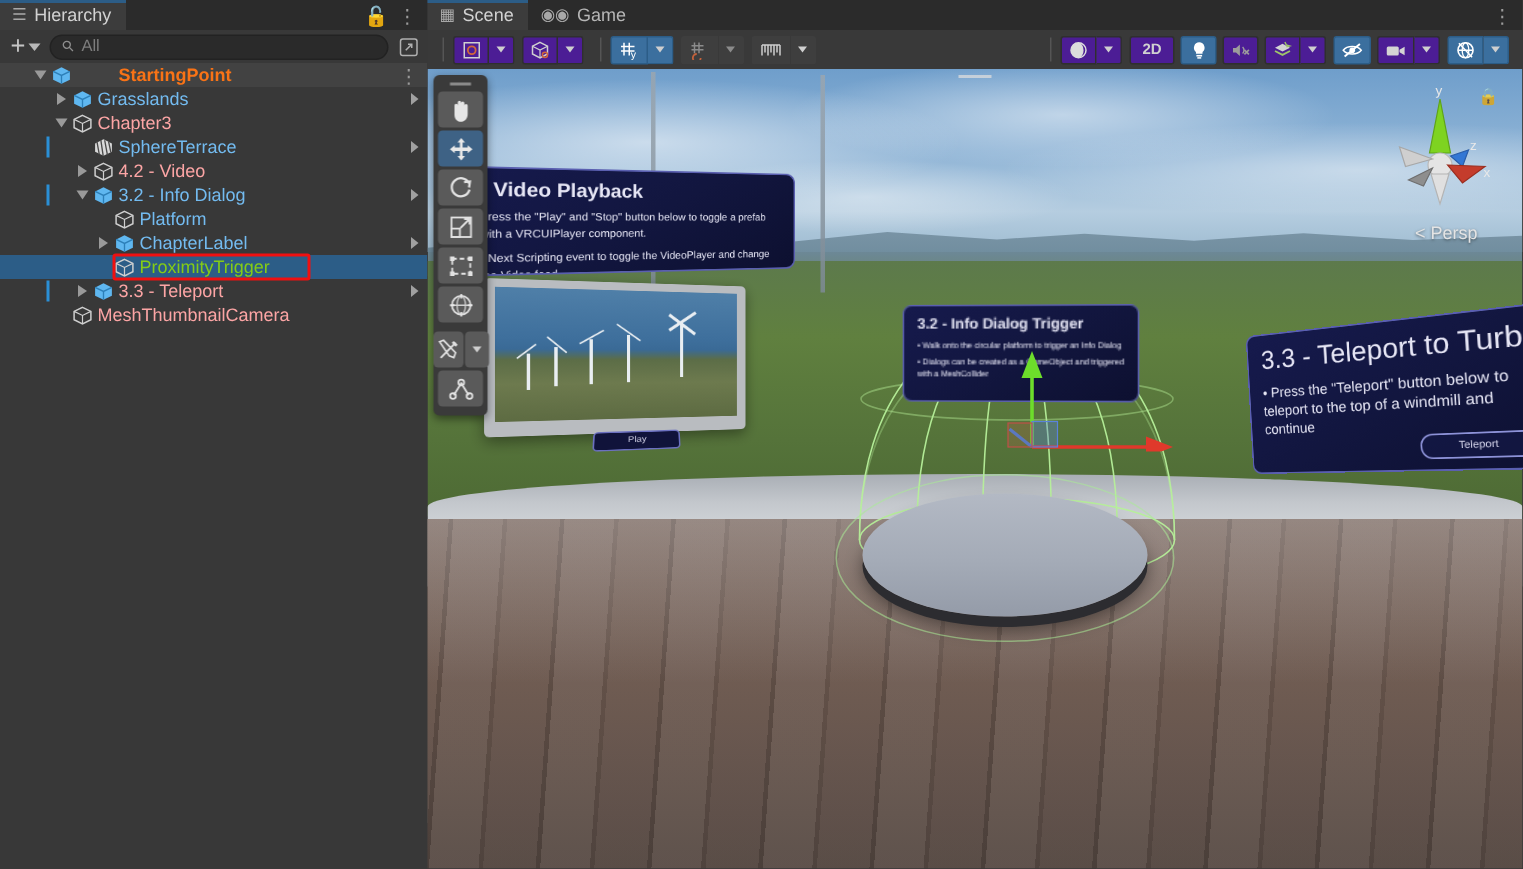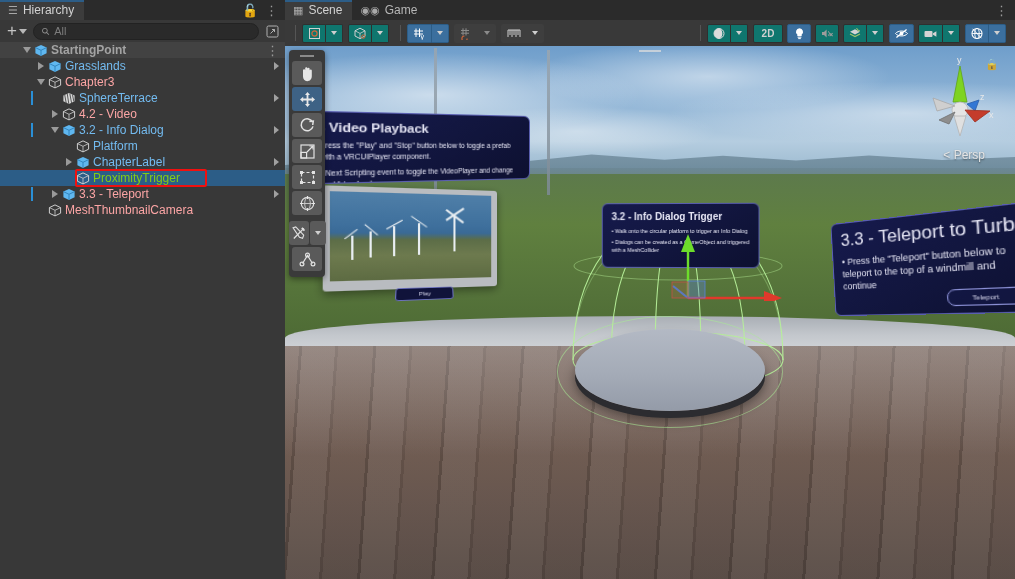--- a/index.html
+++ b/index.html
@@ -90,21 +90,21 @@
     border-bottom: 4px solid transparent; border-left: 6px solid #9a9a9a; }
   .tri-d { width: 0; height: 0; border-left: 4px solid transparent;
     border-right: 4px solid transparent; border-top: 6px solid #9a9a9a; }
   .go-icon {
     width: 15px; height: 14px; flex: 0 0 15px; margin-right: 3px;
     display: flex; align-items: center; justify-content: center;
   }
   .lbl { font-size: 12px; line-height: 14px; }
   .lbl.blue { color: #73bbf0; }
   .lbl.plain { color: #fca5a5; }
-  .lbl.white { color: #a3a3a3; font-weight: bold; }
+  .lbl.white { color: #f97316; font-weight: bold; margin-left: 28px; }
   .row-right {
     margin-left: auto; display: flex; align-items: center; gap: 5px;
     padding-right: 6px; color: #9a9a9a;
   }
   .chev-r {
     width: 0; height: 0; border-top: 4px solid transparent;
     border-bottom: 4px solid transparent; border-left: 5px solid #a0a0a0;
   }
   .tag-ico { font-size: 11px; color: #bcbcbc; }
   .redbox {
@@ -119,21 +119,21 @@
   }
   .scene-tabbar {
     height: 20px; background: #2b2b2b; display: flex; align-items: stretch;
   }
   .scene-toolbar {
     height: 26px; background: #393939; display: flex; align-items: center;
     padding: 0 4px; gap: 0;
   }
   .tsep { width: 1px; height: 16px; background: #555; margin: 0 6px; }
   .tbtn {
-    height: 19px; min-width: 24px; background: #0f766e; border: 1px solid #2f2f2f;
+    height: 19px; min-width: 24px; background: #4c1d95; border: 1px solid #2f2f2f;
     border-radius: 2px; display: flex; align-items: center; justify-content: center;
     color: #d0d0d0; font-size: 11px; margin-right: 1px; padding: 0 4px;
   }
   .tbtn.on { background: #3b6f9e; border-color: #2c5d87; }
   .tbtn.flat { background: #3e3e3e; border-color: transparent; }
   .tbtn.dim { color: #8b8b8b; }
   .tbtn.sm { min-width: 17px; padding: 0 2px; }
   .tgroup { display: flex; align-items: center; margin-right: 5px; }
   .tgroup .tbtn { margin-right: 0; border-radius: 0; }
   .tgroup .tbtn:first-child { border-radius: 2px 0 0 2px; }

